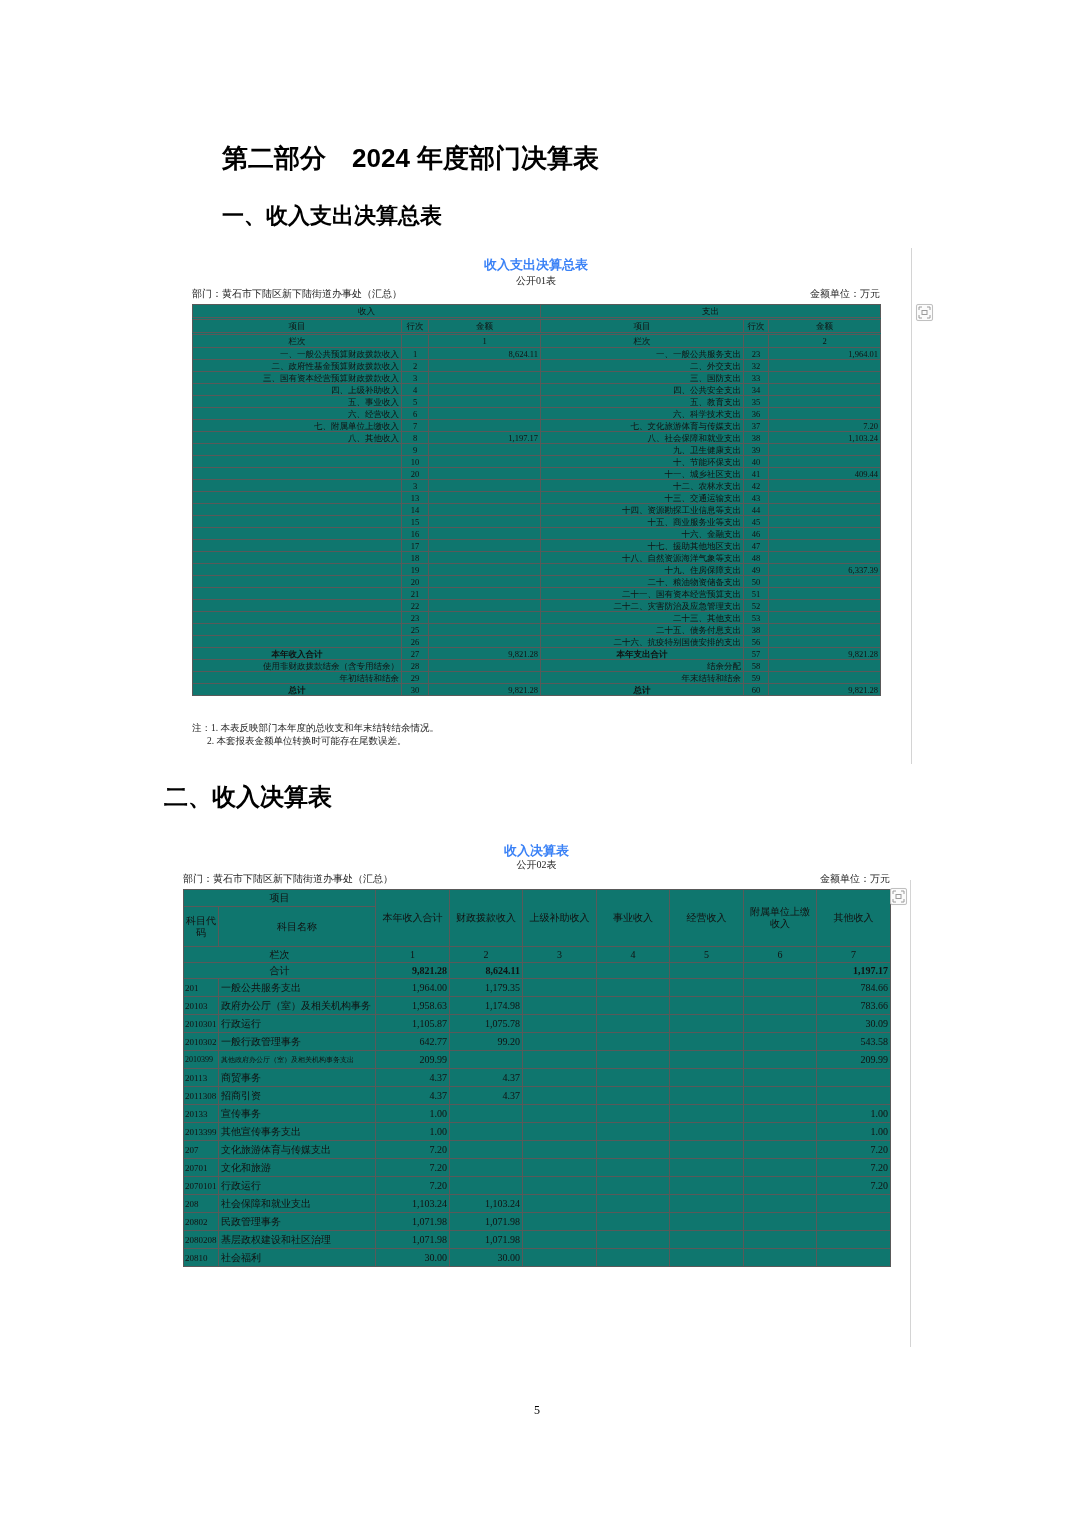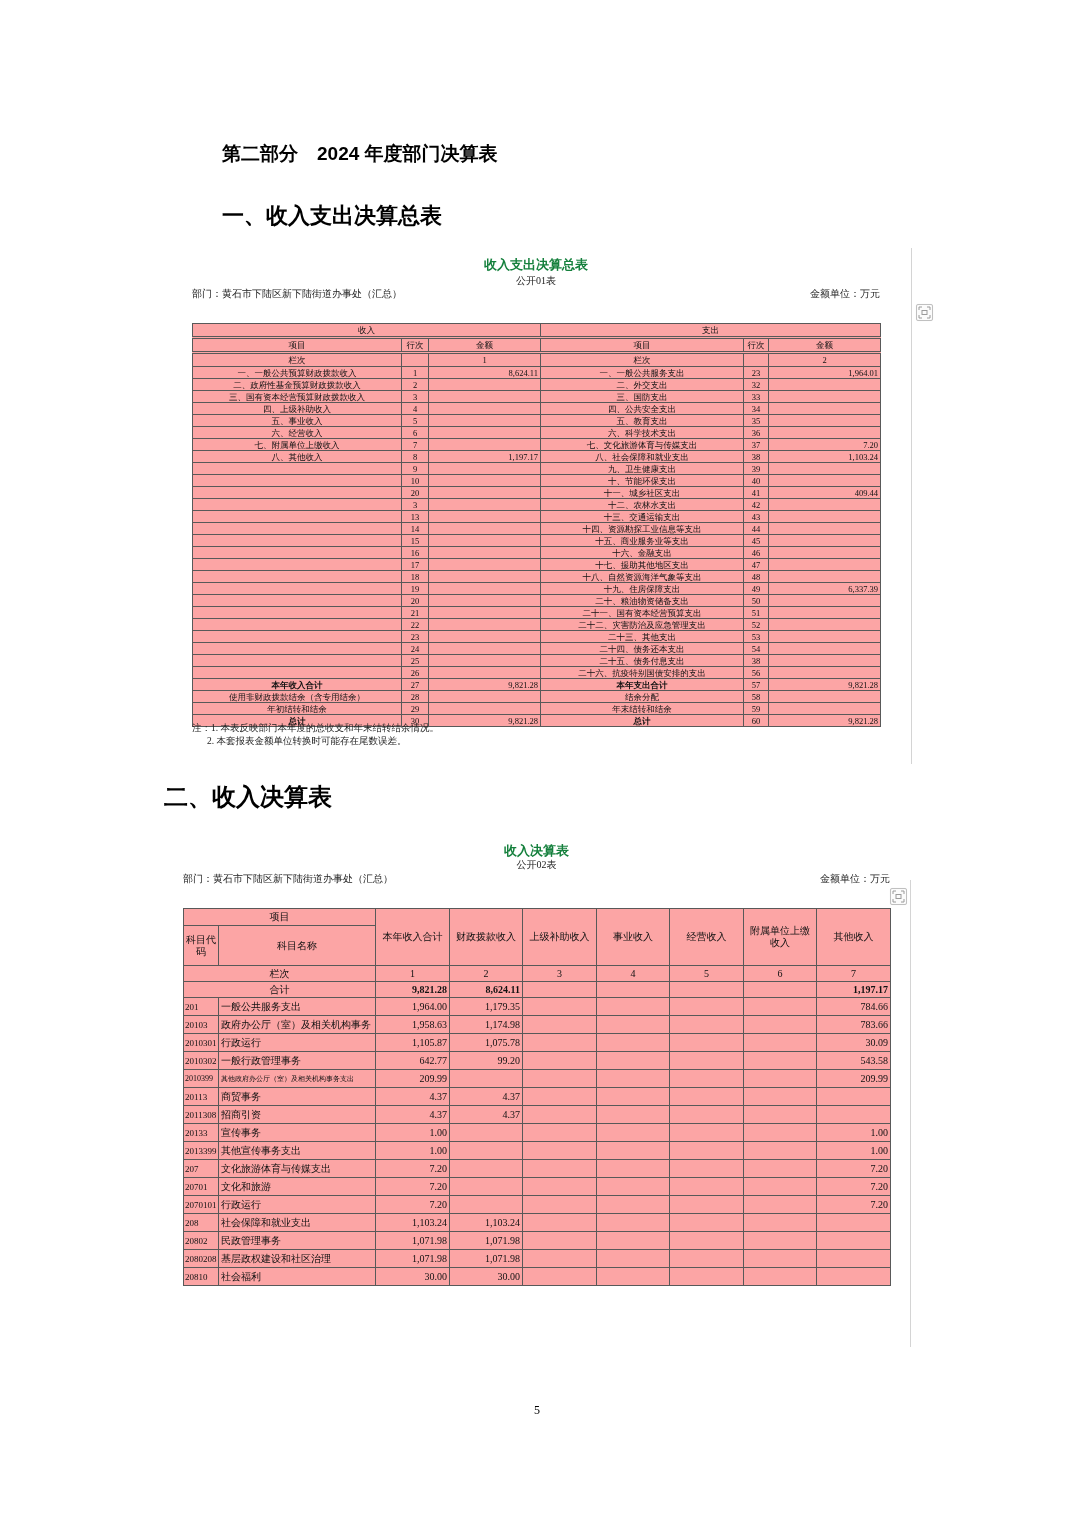--- a/index.html
+++ b/index.html
@@ -4,56 +4,56 @@
 <style>
   html,body { margin:0; padding:0; background:#ffffff; }
   .page {
     position:relative; width:1074px; height:1520px; background:#ffffff;
     font-family:"Liberation Serif","DejaVu Serif",serif; color:#111; overflow:hidden;
   }
   .abs { position:absolute; }
 
   .main-title {
     left:222px; top:141px; font-family:"Liberation Sans","DejaVu Sans",sans-serif;
-    font-weight:bold; font-size:19px; color:#000; margin:0;
+    font-weight:bold; font-size:26px; color:#000; margin:0;
   }
   .sec-heading {
     font-family:"Liberation Sans","DejaVu Sans",sans-serif; font-weight:bold;
     color:#000; margin:0;
   }
   .sec1 { left:222px; top:201px; font-size:22px; }
   .sec2 { left:164px; top:781px; font-size:24px; }
 
   .tbl-title {
     font-family:"Liberation Sans","DejaVu Sans",sans-serif; font-weight:bold;
-    font-size:13px; text-align:center; color:#15803d;
+    font-size:13px; text-align:center; color:#3b82f6;
   }
   .t1-title { left:192px; top:256px; width:688px; }
   .t2-title { left:183px; top:842px; width:707px; }
 
   .doc-label { font-size:10px; text-align:center; color:#222; }
   .t1-doc { left:192px; top:274px; width:688px; }
   .t2-doc { left:183px; top:858px; width:707px; }
 
   .meta-line { font-size:10px; color:#222; display:flex; justify-content:space-between; }
   .t1-meta { left:192px; top:287px; width:688px; }
   .t2-meta { left:183px; top:872px; width:707px; }
 
-  table { border-collapse:collapse; table-layout:fixed; position:absolute; background:#fca5a5;margin-top:19px; }
+  table { border-collapse:collapse; table-layout:fixed; position:absolute; background:#0f766e; }
 
   
   #t1 { left:192px; top:304px; width:688px; }
   #t1 th, #t1 td {
     border:1px solid #595959; font-size:8.5px; line-height:10px; padding:0 2px;
     overflow:hidden; white-space:nowrap; font-weight:normal; color:#111;
   }
   #t1 thead th { height:12px; text-align:center; }
   #t1 tr.hd1 th, #t1 tr.hd2 th { border-bottom:3px double #595959; }
   #t1 tbody td { height:11px; }
-  #t1 .item  { text-align:center; }
+  #t1 .item  { text-align:right; }
   #t1 .rowno { text-align:center; }
   #t1 .num   { text-align:right; }
   #t1 tr.emph td { border-top:1.5px solid #595959; }
   #t1 tr.emph .item { text-align:center; font-weight:bold; }
 
   .t1-notes { left:192px; top:722px; font-size:9.5px; line-height:13px; color:#222; }
   .t1-notes .note2 { padding-left:15px; }
 
   
   #t2 { left:183px; top:889px; width:707px; }
@@ -311,28 +311,20 @@
           <td class="item">二十二、灾害防治及应急管理支出</td>
           <td class="rowno">52</td>
           <td class="num"></td>
         </tr>
         <tr>
           <td class="item"></td>
           <td class="rowno">23</td>
           <td class="num"></td>
           <td class="item">二十三、其他支出</td>
           <td class="rowno">53</td>
-          <td class="num"></td>
-        </tr>
-        <tr>
-          <td class="item"></td>
-          <td class="rowno">24</td>
-          <td class="num"></td>
-          <td class="item">二十四、债务还本支出</td>
-          <td class="rowno">54</td>
           <td class="num"></td>
         </tr>
         <tr>
           <td class="item"></td>
           <td class="rowno">25</td>
           <td class="num"></td>
           <td class="item">二十五、债务付息支出</td>
           <td class="rowno">38</td>
           <td class="num"></td>
         </tr>

